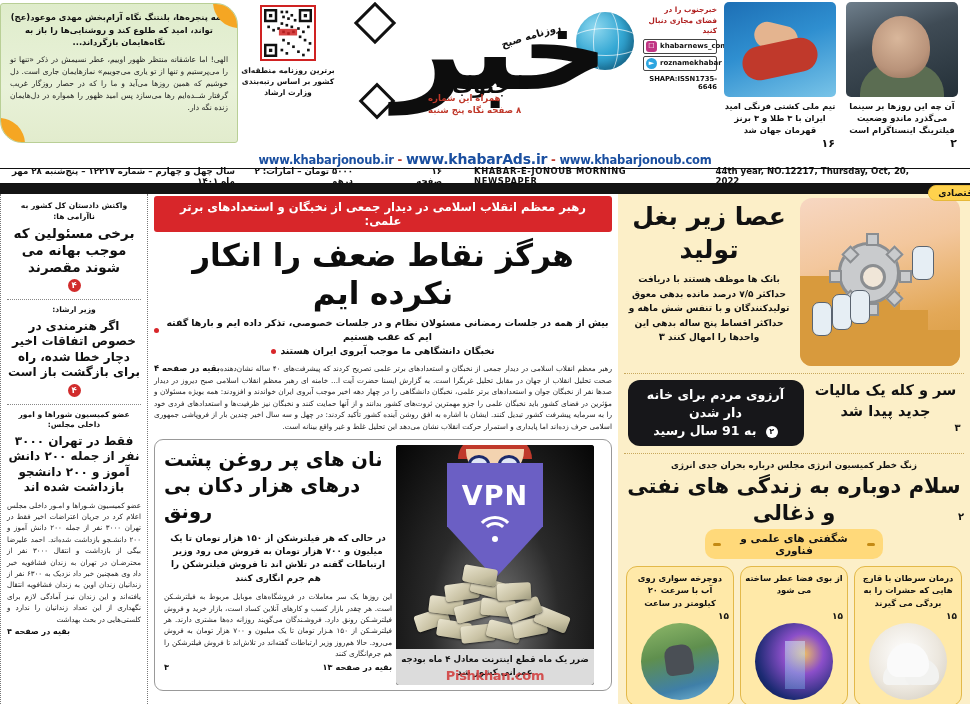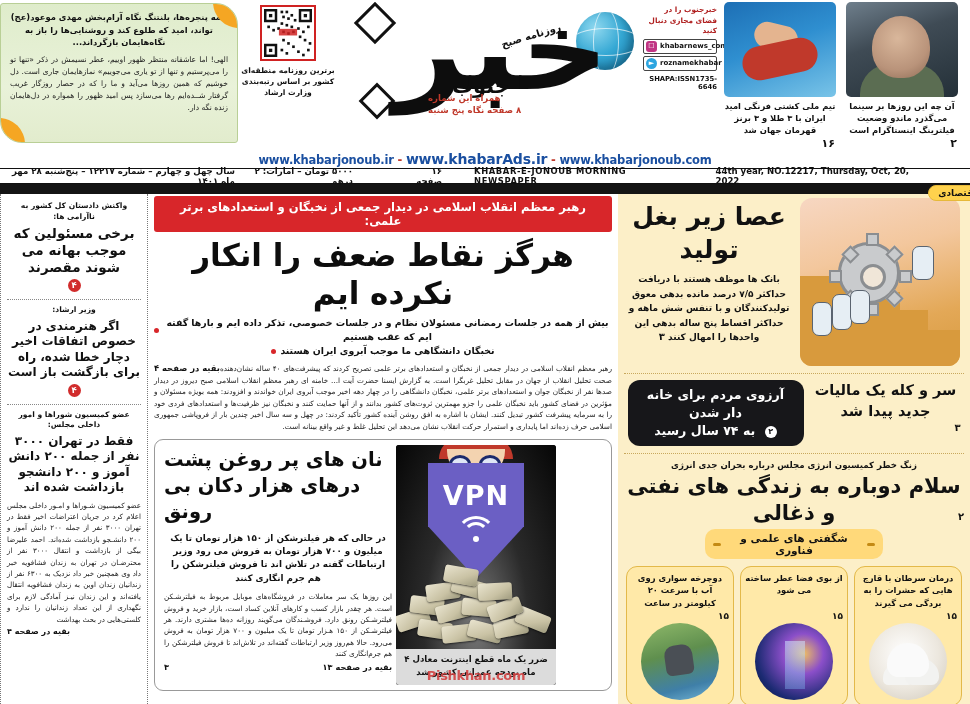--- a/index.html
+++ b/index.html
@@ -311,21 +311,21 @@
   }
   .panel-body {
     font-size: 7.2px; line-height: 11.4px; color: #1a1a1a;
     text-align: justify; margin-top: 6px;
   }
   .panel-foot {
     display: flex; flex-direction: row-reverse; justify-content: space-between;
     font-size: 8.2px; font-weight: bold; color: #111; margin-top: 2px;
   }
   .panel-img {
-    width: 160px; position: relative; border-radius: 3px; overflow: hidden;
+    width: 198px; position: relative; border-radius: 3px; overflow: hidden;
     background: #000;
   }
   .vpn-bg {
     position: absolute; inset: 0;
     background: radial-gradient(ellipse at 50% 74%, #7a7a7a 0%, #2a2a2a 46%, #060606 100%);
   }
   .vpn-face {
     position: absolute; left: 50%; top: -8px; transform: translateX(-50%);
     width: 82px; height: 40px;
   }
@@ -772,21 +772,21 @@
         </div>
       </div>
 
       <div class="sep-dot"></div>
 
       <div class="lc-row2">
         <div class="lc-pill">
           <div>آرزوی مردم برای خانه دار شدن</div>
           <div>
             <span class="pill-badge">۲</span>
-            <span>به ۷۴ سال رسید</span>
+            <span>به 91 سال رسید</span>
           </div>
         </div>
         <div class="lc-news2">
           <div class="lc-head2">سر و کله یک مالیات جدید پیدا شد</div>
           <div class="lc-page2">۳</div>
         </div>
       </div>
 
       <div class="sep-dot"></div>
 

